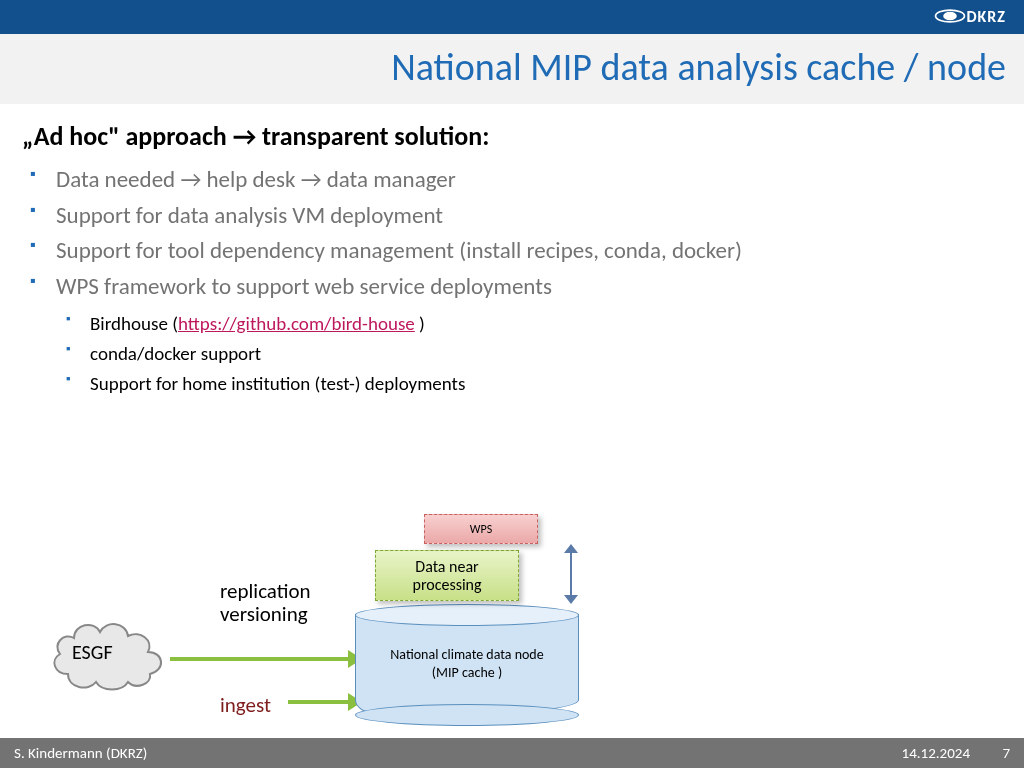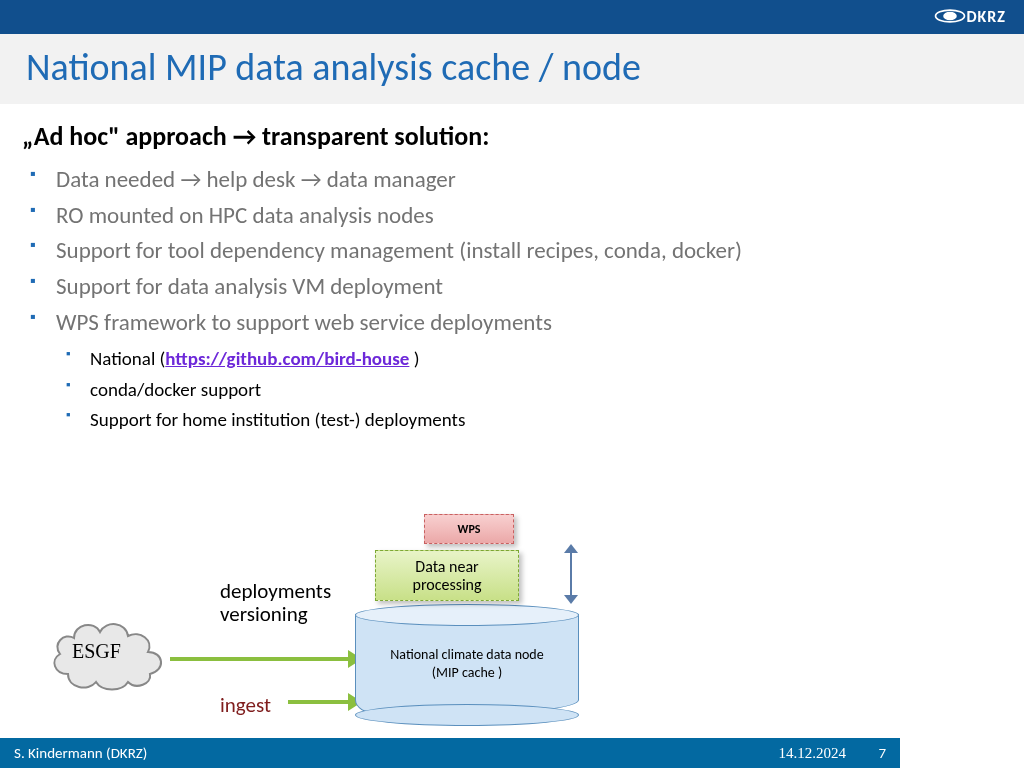--- a/index.html
+++ b/index.html
@@ -1,55 +1,55 @@
 <!DOCTYPE html>
 <html><head>
 <meta charset="utf-8">
 <style>
 * { margin:0; padding:0; box-sizing:border-box; }
 body { width:1024px; height:768px; font-family:Calibri,Arial,sans-serif; background:#fff; position:relative; overflow:hidden; }
 .topbar { height:34px; background:#114f8d; position:relative; }
 .logo { position:absolute; right:18px; top:4px; color:#fff; font-weight:bold; font-size:16px; letter-spacing:1px; display:flex; align-items:center; }
-.titlebar { background:#f2f2f2; padding:10px 26px 14px; }
+.titlebar { background:#f2f2f2; padding:10px 18px 14px;text-align:right; }
 .title { color:#1f6bb5; font-size:38px; font-weight:400; }
 .content { padding:16px 22px 0; }
 .heading { font-size:26px; font-weight:bold; color:#000; margin-bottom:10px; }
 .arrow-inline { display:inline-block; font-weight:bold; }
 ul.bullets { list-style:none; margin-left:8px; }
 ul.bullets > li { position:relative; padding-left:26px; font-size:23px; color:#737373; line-height:1.55; }
 ul.bullets > li::before { content:"▪"; position:absolute; left:0; top:0; color:#1f6bb5; font-size:16px; }
 ul.sub { list-style:none; margin-left:44px; margin-top:4px; }
 ul.sub > li { position:relative; padding-left:24px; font-size:19px; color:#000; line-height:1.6; }
 ul.sub > li::before { content:"▪"; position:absolute; left:0; top:0; color:#1f6bb5; font-size:13px; }
-a.link { color:#6d28d9; text-decoration:underline;font-weight:bold; }
+a.link { color:#be185d; text-decoration:underline; }
 .diagram { position:absolute; left:30px; top:500px; width:600px; height:230px; }
 .cloud { position:absolute; left:14px; top:110px; width:130px; height:82px; }
 .cloud svg { width:100%; height:100%; }
-.cloud-label { position:absolute; left:42px; top:140px; font-size:20px; color:#000;font-family:Liberation Serif, serif; }
+.cloud-label { position:absolute; left:42px; top:140px; font-size:20px; color:#000; }
 .repl { position:absolute; left:190px; top:80px; font-size:21px; color:#000; line-height:1.1; }
 .ingest { position:absolute; left:190px; top:192px; font-size:21px; color:#7f1d1d; }
 .arrow1, .arrow2 { position:absolute; height:4px; background:#8bbf3f; }
 .arrow1 { left:140px; top:157px; width:180px; }
 .arrow2 { left:258px; top:200px; width:62px; }
 .arrow1::after, .arrow2::after { content:""; position:absolute; right:-12px; top:-7px; border-left:14px solid #8bbf3f; border-top:9px solid transparent; border-bottom:9px solid transparent; }
 .cyl { position:absolute; left:325px; top:104px; width:212px; height:120px; }
 .cyl-body { position:absolute; left:0; top:10px; width:224px; height:100px; background:#cfe3f5; border:1px solid #5a8fbd; border-radius:0 0 112px 22px / 0 0 14px 14px; }
 .cyl-top { position:absolute; left:0; top:0; width:224px; height:22px; background:#e6f0fa; border:1px solid #5a8fbd; border-radius:50%; }
 .cyl-bot { position:absolute; left:0; bottom:-2px; width:224px; height:22px; background:#cfe3f5; border:1px solid #5a8fbd; border-radius:50%; }
 .cyl-text { position:absolute; left:0; top:42px; width:224px; text-align:center; font-size:14px; color:#000; line-height:1.25; }
 .box-green { position:absolute; left:345px; top:50px; width:144px; height:51px; background:linear-gradient(#e8f4c8,#c8e088); border:1.5px dashed #7da834; display:flex; align-items:center; justify-content:center; text-align:center; font-size:16px; color:#000; line-height:1.1; box-shadow:3px 3px 5px rgba(0,0,0,.25); }
-.box-pink { position:absolute; left:394px; top:14px; width:90px; height:30px; background:linear-gradient(#f8d0d0,#eba8a8); border:1.5px dashed #c86060; display:flex; align-items:center; justify-content:center; font-size:12px; color:#000; box-shadow:3px 3px 5px rgba(0,0,0,.25);font-weight:bold; }
+.box-pink { position:absolute; left:394px; top:14px; width:114px; height:30px; background:linear-gradient(#f8d0d0,#eba8a8); border:1.5px dashed #c86060; display:flex; align-items:center; justify-content:center; font-size:12px; color:#000; box-shadow:3px 3px 5px rgba(0,0,0,.25); }
 .double-arrow { position:absolute; left:530px; top:44px; width:22px; height:60px; }
 .double-arrow .line { position:absolute; left:10px; top:6px; width:1.5px; height:48px; background:#5a7ba8; }
 .double-arrow::before, .double-arrow::after { content:""; position:absolute; left:4px; border-left:7px solid transparent; border-right:7px solid transparent; }
 .double-arrow::before { top:0; border-bottom:9px solid #5a7ba8; }
 .double-arrow::after { bottom:0; border-top:9px solid #5a7ba8; }
-.footer { position:absolute; left:0; bottom:0; width:900px; height:30px; background:#0369a1; color:#fff; font-size:15px; display:flex; align-items:center; }
+.footer { position:absolute; left:0; bottom:0; width:1024px; height:30px; background:#737373; color:#fff; font-size:15px; display:flex; align-items:center; }
 .footer .author { position:absolute; left:14px; }
-.footer .date { position:absolute; right:54px;font-family:Liberation Serif, serif; }
+.footer .date { position:absolute; right:54px; }
 .footer .page { position:absolute; right:14px; }
 .logo-swoosh { width:34px; height:24px; }
 </style>
 </head>
 <body>
 
 <div class="topbar">
   <div class="logo">
     <svg class="logo-swoosh" viewBox="0 0 40 28">
       <ellipse cx="20" cy="14" rx="17" ry="7" fill="none" stroke="#fff" stroke-width="2"></ellipse>
@@ -62,42 +62,41 @@
 <div class="titlebar">
   <div class="title">National MIP data analysis cache / node</div>
 </div>
 
 <div class="content">
   <div class="heading">
     <span>„Ad hoc" approach </span><span class="arrow-inline">→</span><span> transparent solution:</span>
   </div>
   <ul class="bullets">
     <li>Data needed → help desk → data manager</li>
-    <li>RO mounted on HPC data analysis nodes</li>
+    <li>Support for data analysis VM deployment</li>
     <li>Support for tool dependency management (install recipes, conda, docker)</li>
-    <li>Support for data analysis VM deployment</li>
     <li>WPS framework to support web service deployments</li>
   </ul>
   <ul class="sub">
     <li>
-      <span>National (</span><a class="link" href="#">https://github.com/bird-house</a><span> )</span>
+      <span>Birdhouse (</span><a class="link" href="#">https://github.com/bird-house</a><span> )</span>
     </li>
     <li>conda/docker support</li>
     <li>Support for home institution (test-) deployments</li>
   </ul>
 </div>
 
 <div class="diagram">
   <div class="cloud">
     <svg viewBox="0 0 130 82">
       <path d="M24 64 C10 64 6 50 16 44 C8 34 20 22 30 28 C30 14 50 10 56 22 C62 10 82 12 84 26 C96 20 110 30 104 42 C120 42 122 60 106 64 C108 74 92 80 84 72 C78 82 58 82 52 72 C44 82 24 78 24 64 Z" fill="#e8e8e8" stroke="#888" stroke-width="2"></path>
     </svg>
   </div>
   <div class="cloud-label">ESGF</div>
-  <div class="repl" style="white-space:pre-line">deployments
+  <div class="repl" style="white-space:pre-line">replication
 versioning</div>
   <div class="ingest">ingest</div>
   <div class="arrow1"></div>
   <div class="arrow2"></div>
   <div class="cyl">
     <div class="cyl-body"></div>
     <div class="cyl-bot"></div>
     <div class="cyl-top"></div>
     <div class="cyl-text" style="white-space:pre-line">National climate data node
 (MIP cache )</div>

